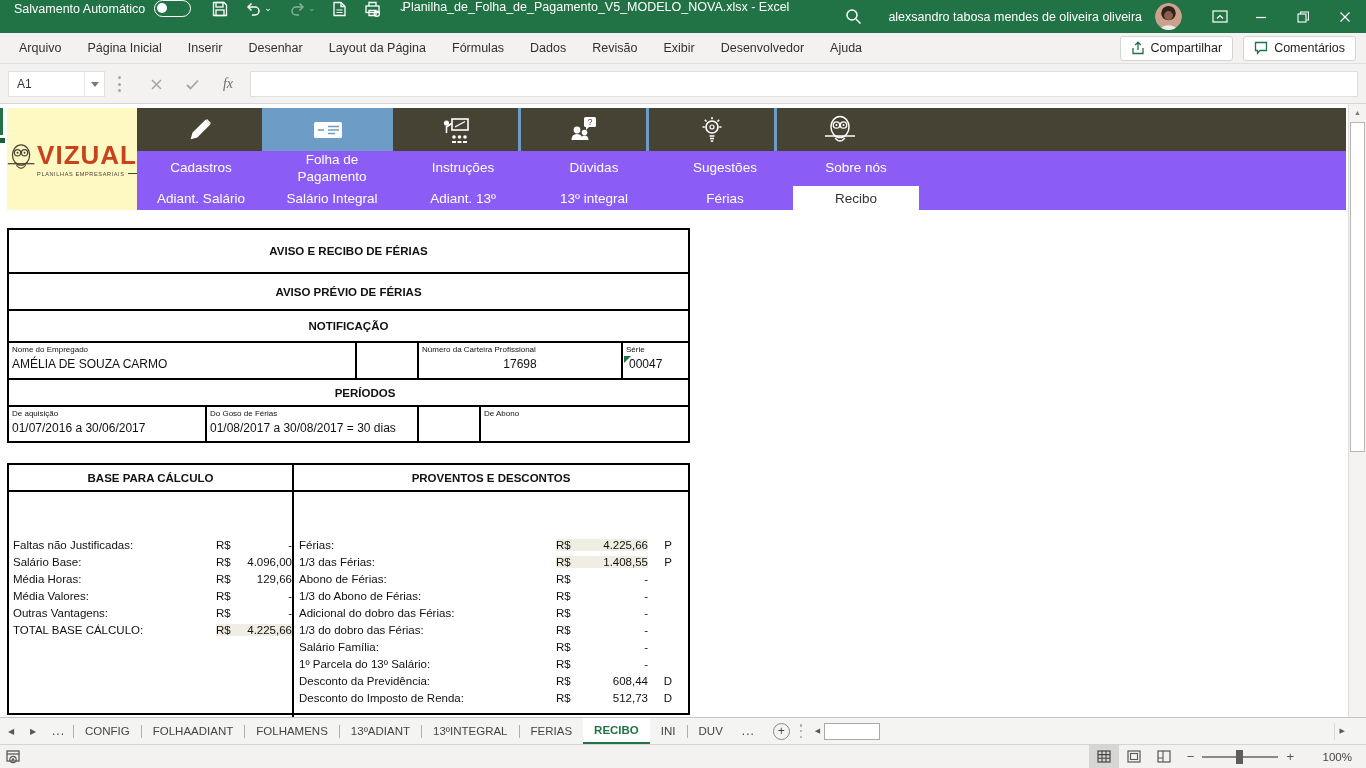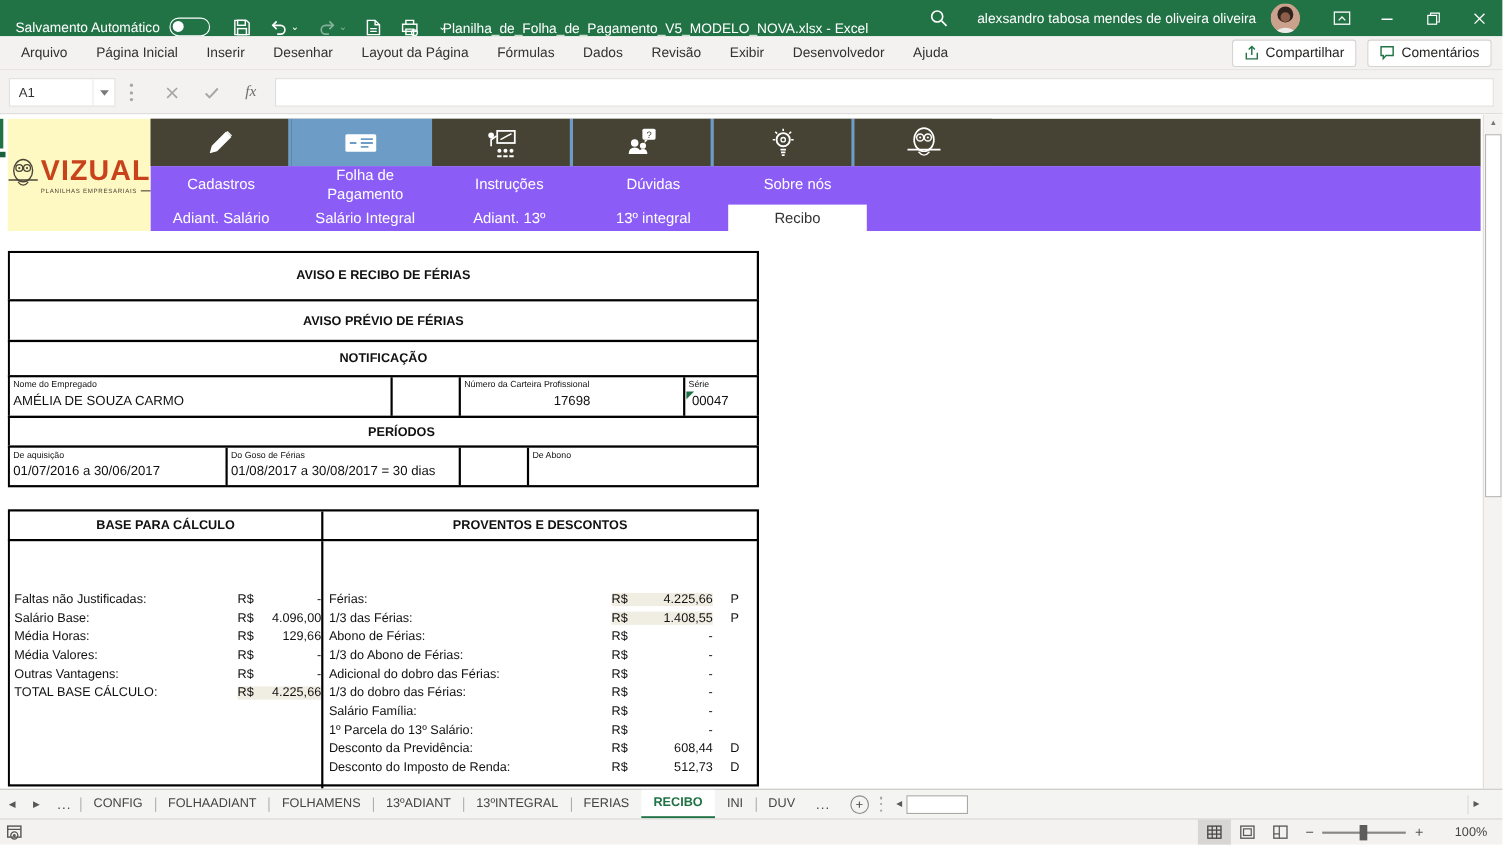--- a/index.html
+++ b/index.html
@@ -1,20 +1,20 @@
 <!DOCTYPE html>
 <html><head>
 <meta charset="utf-8">
 <style>
   * { margin:0; padding:0; box-sizing:border-box; }
   html,body { width:1366px; height:768px; overflow:hidden; }
   body { font-family:"Liberation Sans", sans-serif; position:relative; background:#fff; color:#222; }
 
   
-  .titlebar { position:absolute; top:0; left:0; right:0; height:33px; background:#217346; display:flex; align-items:flex-end; color:#fff; }
+  .titlebar { position:absolute; top:0; left:0; right:0; height:33px; background:#217346; display:flex; align-items:flex-start; color:#fff; }
   .tb-left { display:flex; align-items:center; padding-left:14px; gap:9px; }
   .tb-label { font-size:12.5px; white-space:nowrap; }
   .toggle { width:37px; height:17px; border:1.6px solid #fff; border-radius:9px; position:relative; }
   .toggle .knob { position:absolute; left:2px; top:1.8px; width:10px; height:10px; border-radius:50%; background:#fff; }
   .qat { display:flex; align-items:center; gap:17px; margin-left:12px; }
   .qat .ico { display:flex; align-items:center; gap:2px; }
   .dim { opacity:.45; }
   .chev { font-size:9px; line-height:1; }
   .tb-title { position:absolute; left:calc(50% - 87px); transform:translateX(-50%); font-size:12.5px; white-space:nowrap; }
   .tb-right { margin-left:auto; display:flex; align-items:center; }
@@ -376,20 +376,24 @@
       </div>
       <div class="lbl-col" style="margin-left:3px">
         <span class="lbl-top">Instruções</span>
         <span class="lbl-bot">Adiant. 13º</span>
       </div>
       <div class="lbl-col" style="margin-left:3px">
         <span class="lbl-top">Dúvidas</span>
         <span class="lbl-bot">13º integral</span>
       </div>
       <div class="lbl-col" style="margin-left:3px">
+        <span class="lbl-top">Sugestões</span>
+        <span class="lbl-bot">Férias</span>
+      </div>
+      <div class="lbl-col" style="margin-left:3px">
         <span class="lbl-top">Sobre nós</span>
         <span class="lbl-bot active">Recibo</span>
       </div>
     </div>
   </div>
 
   <div class="doc">
     <div class="dbox sect-title">AVISO E RECIBO DE FÉRIAS</div>
     <div class="dbox h2box">
         <div class="inner">AVISO PRÉVIO DE FÉRIAS</div>

